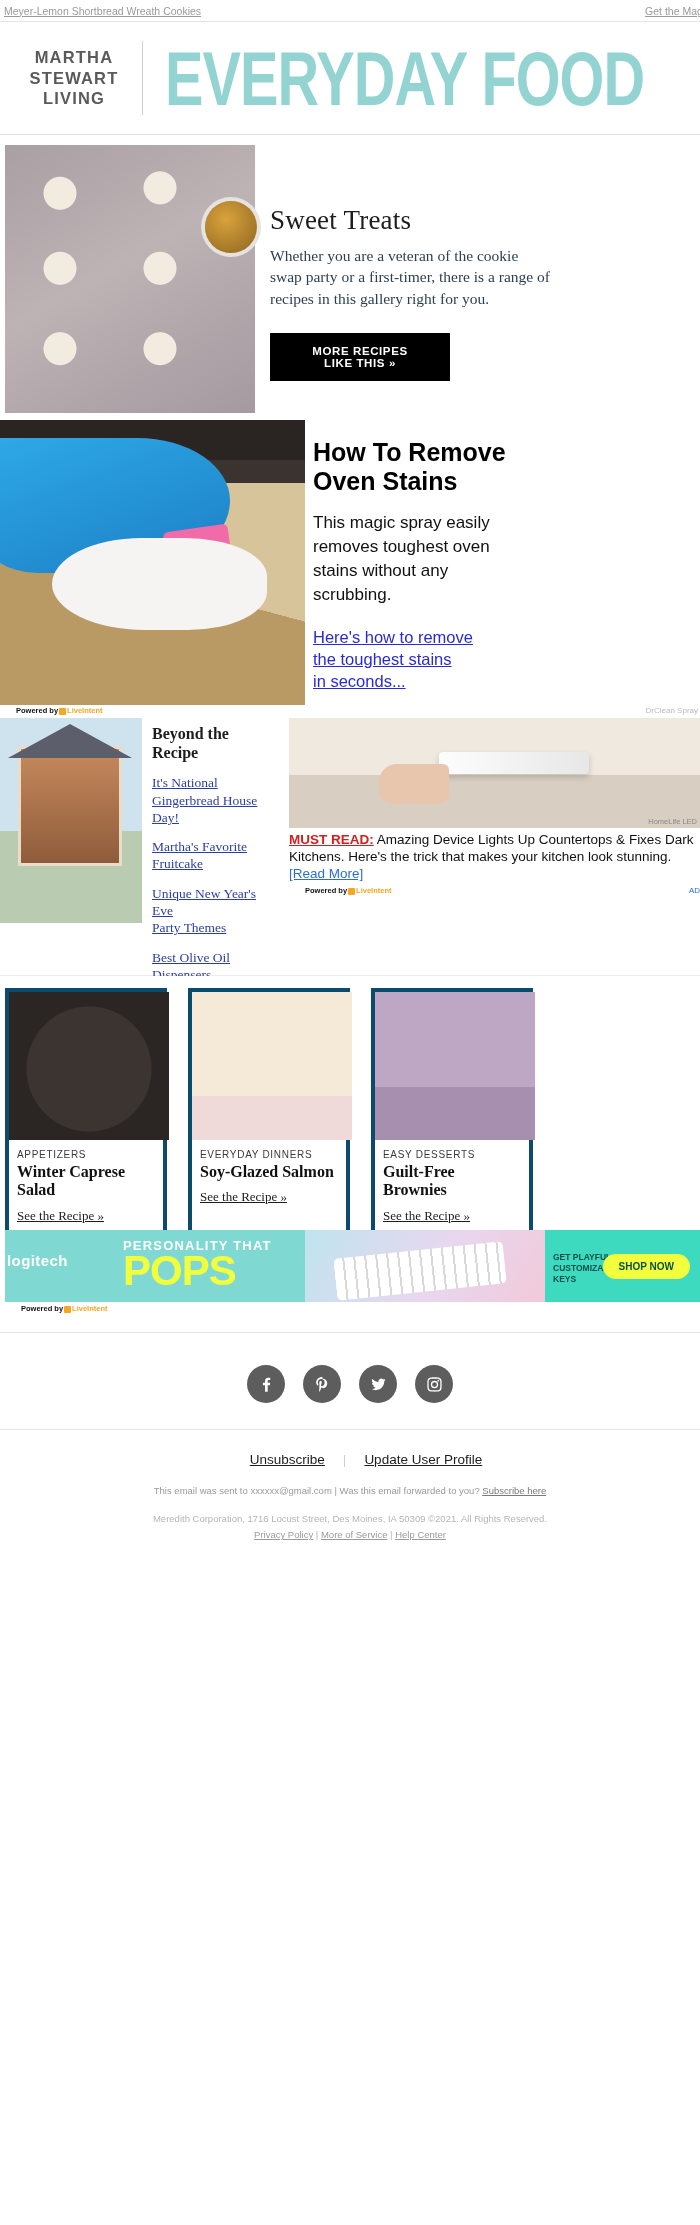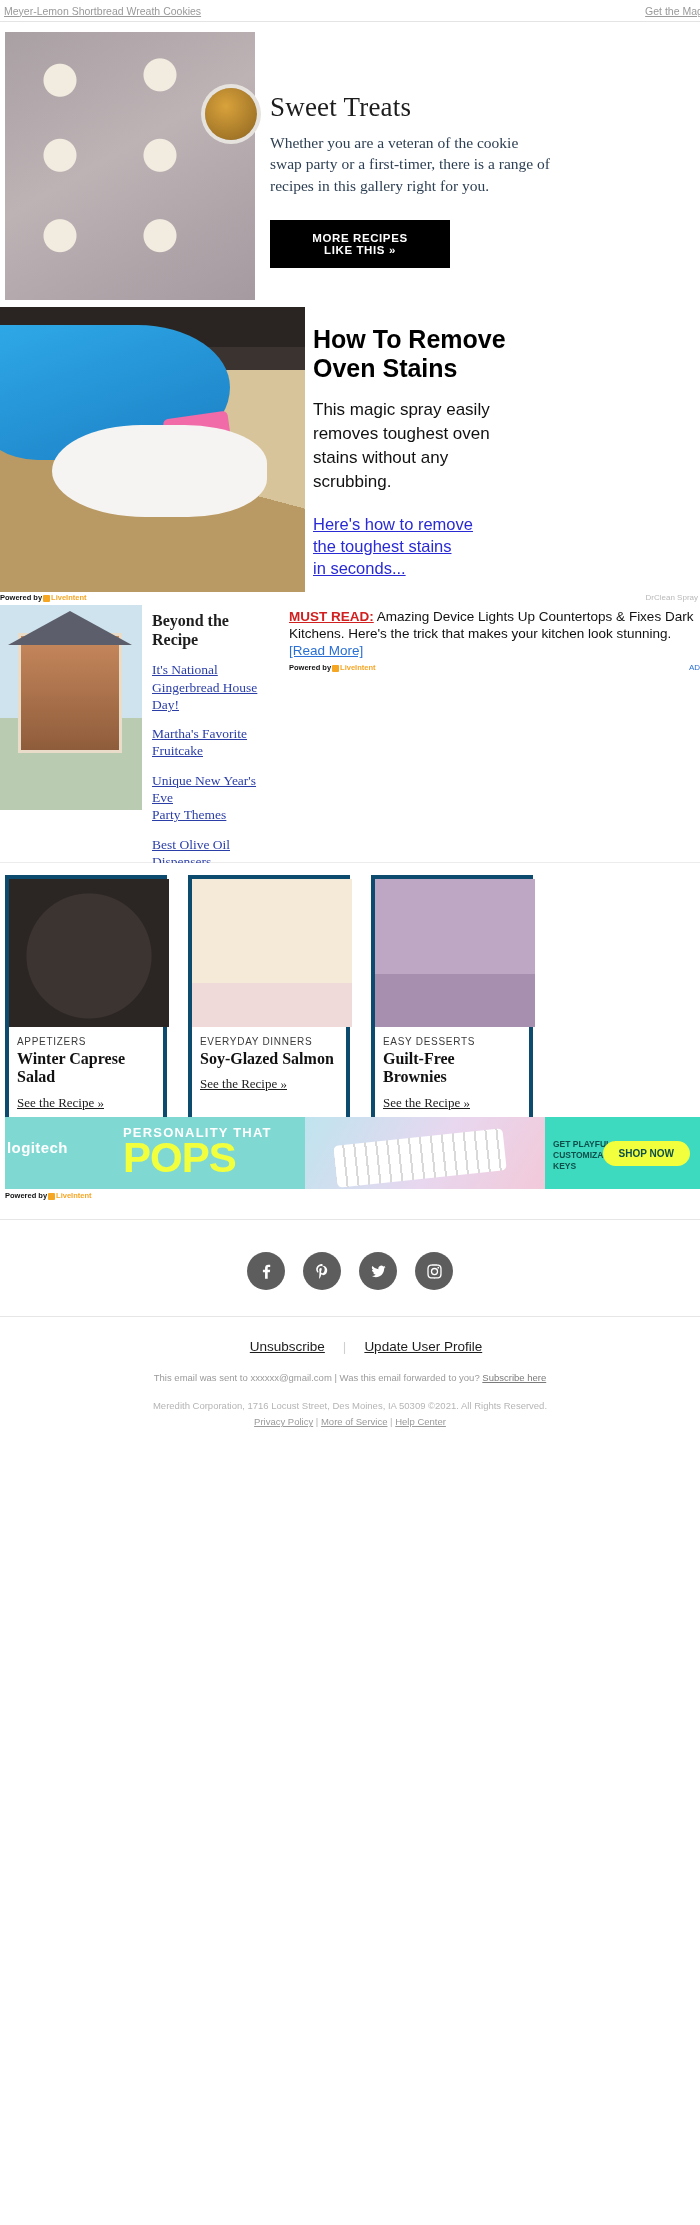--- a/index.html
+++ b/index.html
@@ -97,21 +97,21 @@
     background:#f06ba8; border-radius:5px; transform:rotate(-8deg);
   }
   .oven-txt { position:absolute; left:313px; top:18px; width:390px; }
   .oven-h { font-size:25px; font-weight:bold; line-height:1.14; color:#000; margin:0 0 16px; white-space:pre-line; }
   .oven-p { font-size:17px; line-height:1.42; color:#111; margin:0 0 18px; white-space:pre-line; }
   .oven-link { font-size:16.5px; line-height:1.36; color:#2a2ad4; text-decoration:underline; display:block; white-space:pre-line; }
   .oven-bar {
     position:absolute; left:0; top:285px; width:700px; height:11px;
     display:flex; align-items:center; justify-content:space-between; background:#fff;
   }
-  .pwr { font-size:7.5px; font-weight:bold; color:#111; display:flex; align-items:flex-end; gap:1px; }
+  .pwr { font-size:7.5px; font-weight:bold; color:#111; display:flex; align-items:flex-end; gap:1px;padding-left:16px; }
   .li-mark { display:inline-block; width:7px; height:7px; background:#f5a623; border-radius:1px; }
   .li-word { color:#f5a623; font-weight:bold; }
   .brandtag { font-size:8px; color:#b9b9b9; margin-right:2px; }
 
   
   .beyond { position:relative; height:260px; background:#fff; border-bottom:1px solid #ececec; }
   .house {
     position:absolute; left:0; top:2px; width:142px; height:205px;
     background:linear-gradient(#cfe3ef 0 55%, #b9cbb0 55%);
     overflow:hidden;
@@ -199,20 +199,29 @@
 </head>
 <body>
 
 <div class="wrap">
 
   <div class="preheader">
     <a href="#">Meyer-Lemon Shortbread Wreath Cookies</a>
     <a href="#" class="ph-right">Get the Magazine</a>
   </div>
 
+  <div class="masthead">
+    <div class="msl">
+      <div>MARTHA</div>
+      <div>STEWART</div>
+      <div>LIVING</div>
+    </div>
+    <div class="divider"></div>
+    <div class="ef">EVERYDAY FOOD</div>
+  </div>
 
   <div class="hero">
     <div class="hero-img"></div>
     <div class="hero-txt">
       <h2 class="hero-h">Sweet Treats</h2>
       <p class="hero-p">Whether you are a veteran of the cookie
 swap party or a first-timer, there is a range of
 recipes in this gallery right for you.</p>
       <button class="btn-more">MORE RECIPES LIKE THIS »</button>
     </div>
@@ -255,20 +264,23 @@
 Day!</a>
       <a href="#">Martha's Favorite
 Fruitcake</a>
       <a href="#">Unique New Year's Eve
 Party Themes</a>
       <a href="#">Best Olive Oil
 Dispensers</a>
     </div>
 
     <div class="mrad">
+      <div class="mrad-img">
+        <span class="mr-credit">HomeLife LED</span>
+      </div>
       <div class="mrad-body">
         <span class="mustread">MUST READ:</span><span> Amazing Device Lights Up Countertops &amp; Fixes Dark Kitchens. Here's the trick that makes your kitchen look stunning. </span><a href="#" class="readmore">[Read More]</a>
       </div>
       <div class="mrad-bar">
         <span class="pwr">
           <span>Powered by</span>
           <span class="li-mark"></span>
           <span class="li-word">LiveIntent</span>
         </span>
         <span class="adchoice">AD</span>

